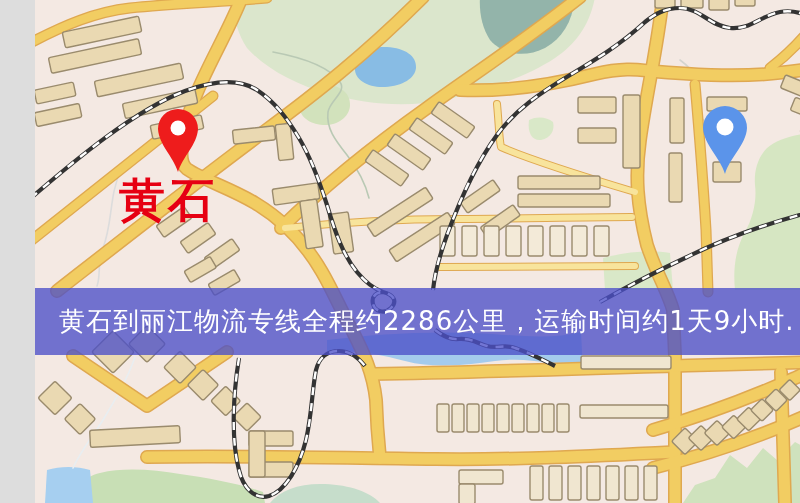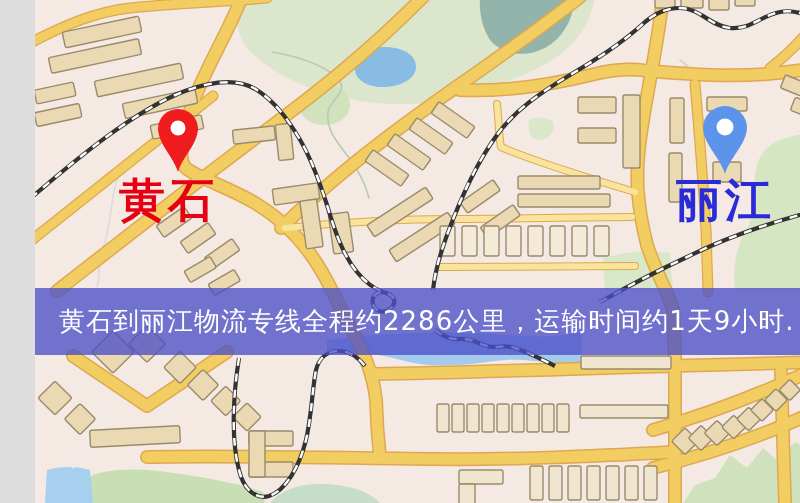--- a/index.html
+++ b/index.html
@@ -267,19 +267,18 @@
     <circle cx="22" cy="22" r="7.5" fill="#ffffff"></circle>
   </svg>
 
   <svg class="pin pin-dest" width="48" height="70" viewBox="0 0 48 70">
     <path d="M24 70 C19 53 3 41 2 24 A22 22 0 1 1 46 24 C45 41 29 53 24 70 Z" fill="#5b94ea"></path>
     <circle cx="24" cy="23" r="8.5" fill="#ffffff"></circle>
   </svg>
 
   <div class="city-label label-origin">黄石</div>
 
-  <div class="city-label label-dest">丽江</div>
 
   <div class="banner">
     <span class="banner-text">黄石到丽江物流专线全程约2286公里，运输时间约1天9小时.</span>
   </div>
 
 </div>
 
 </body></html>

